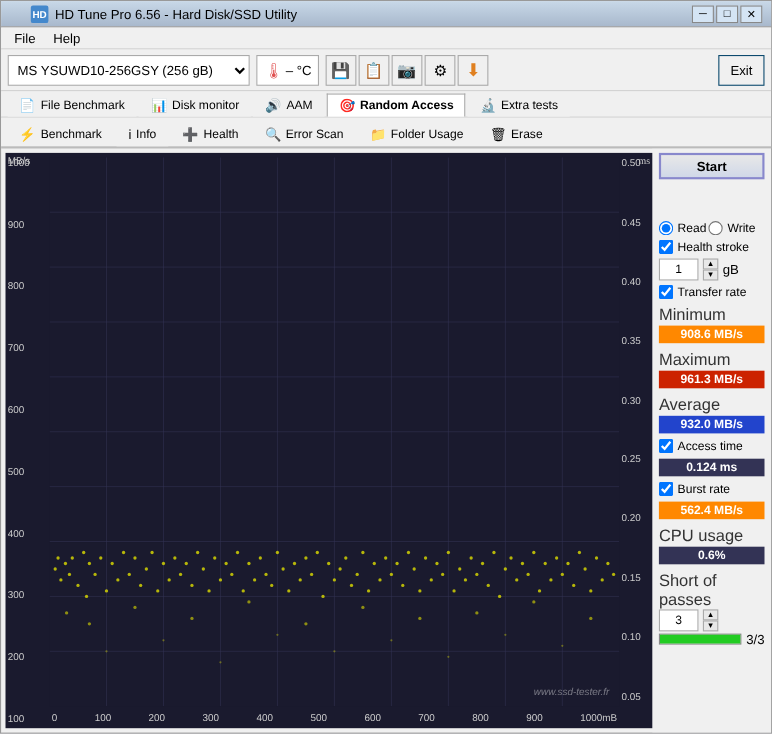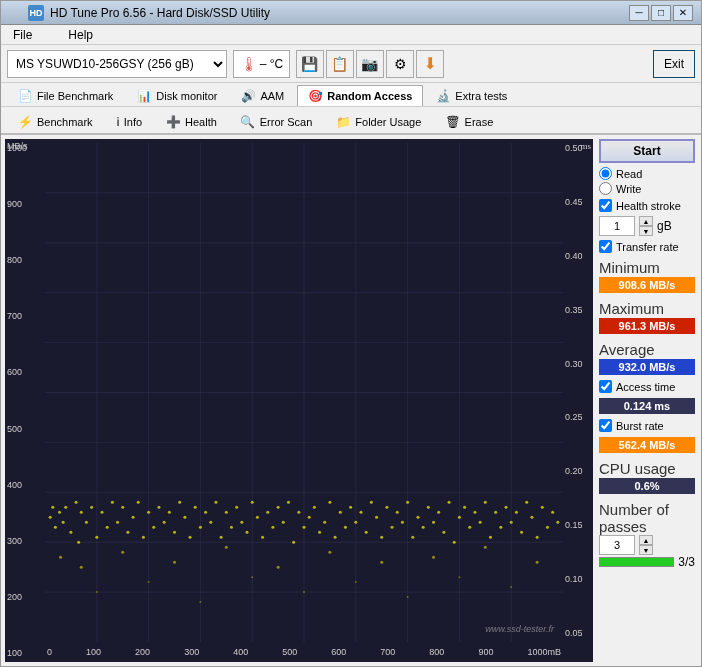--- a/index.html
+++ b/index.html
@@ -66,21 +66,21 @@
       cursor: pointer;
       font-size: 10px;
     }
     .menu-bar {
       background: #f0f0f0;
       height: 20px;
       display: flex;
       align-items: center;
       padding: 0 4px;
       border-bottom: 1px solid #ccc;
-      gap: 20px;
+      gap: 0;
     }
     .menu-item {
       padding: 2px 8px;
       cursor: pointer;
       font-size: 12px;
     }
     .toolbar {
       background: #f0f0f0;
       height: 38px;
       display: flex;
@@ -198,22 +198,22 @@
       padding: 3px 12px;
       cursor: pointer;
       font-size: 12px;
       font-weight: bold;
       align-self: flex-end;
       width: 100%;
       text-align: center;
     }
     .radio-group {
       display: flex;
-      flex-direction: column;
       gap: 2px;
+      margin-top: 34px;
     }
     .radio-item {
       display: flex;
       align-items: center;
       gap: 4px;
       font-size: 11px;
     }
     .checkbox-item {
       display: flex;
       align-items: center;
@@ -709,21 +709,21 @@
       <div>
         <span class="stat-value orange">562.4 MB/s</span>
       </div>
 
       <div>
         <div class="stat-label">CPU usage</div>
         <span class="stat-value dark">0.6%</span>
       </div>
 
       <div>
-        <div class="stat-label">Number of passes</div>
+        <div class="stat-label">Short of passes</div>
         <div class="spin-row">
           <input type="text" class="spin-input" value="3" style="">
           <div class="spin-btns">
             <div class="spin-btn">▲</div>
             <div class="spin-btn">▼</div>
           </div>
         </div>
         <div class="progress-row">
           <div class="progress-bar-outer">
             <div class="progress-bar-inner" style="width:100%"></div>

